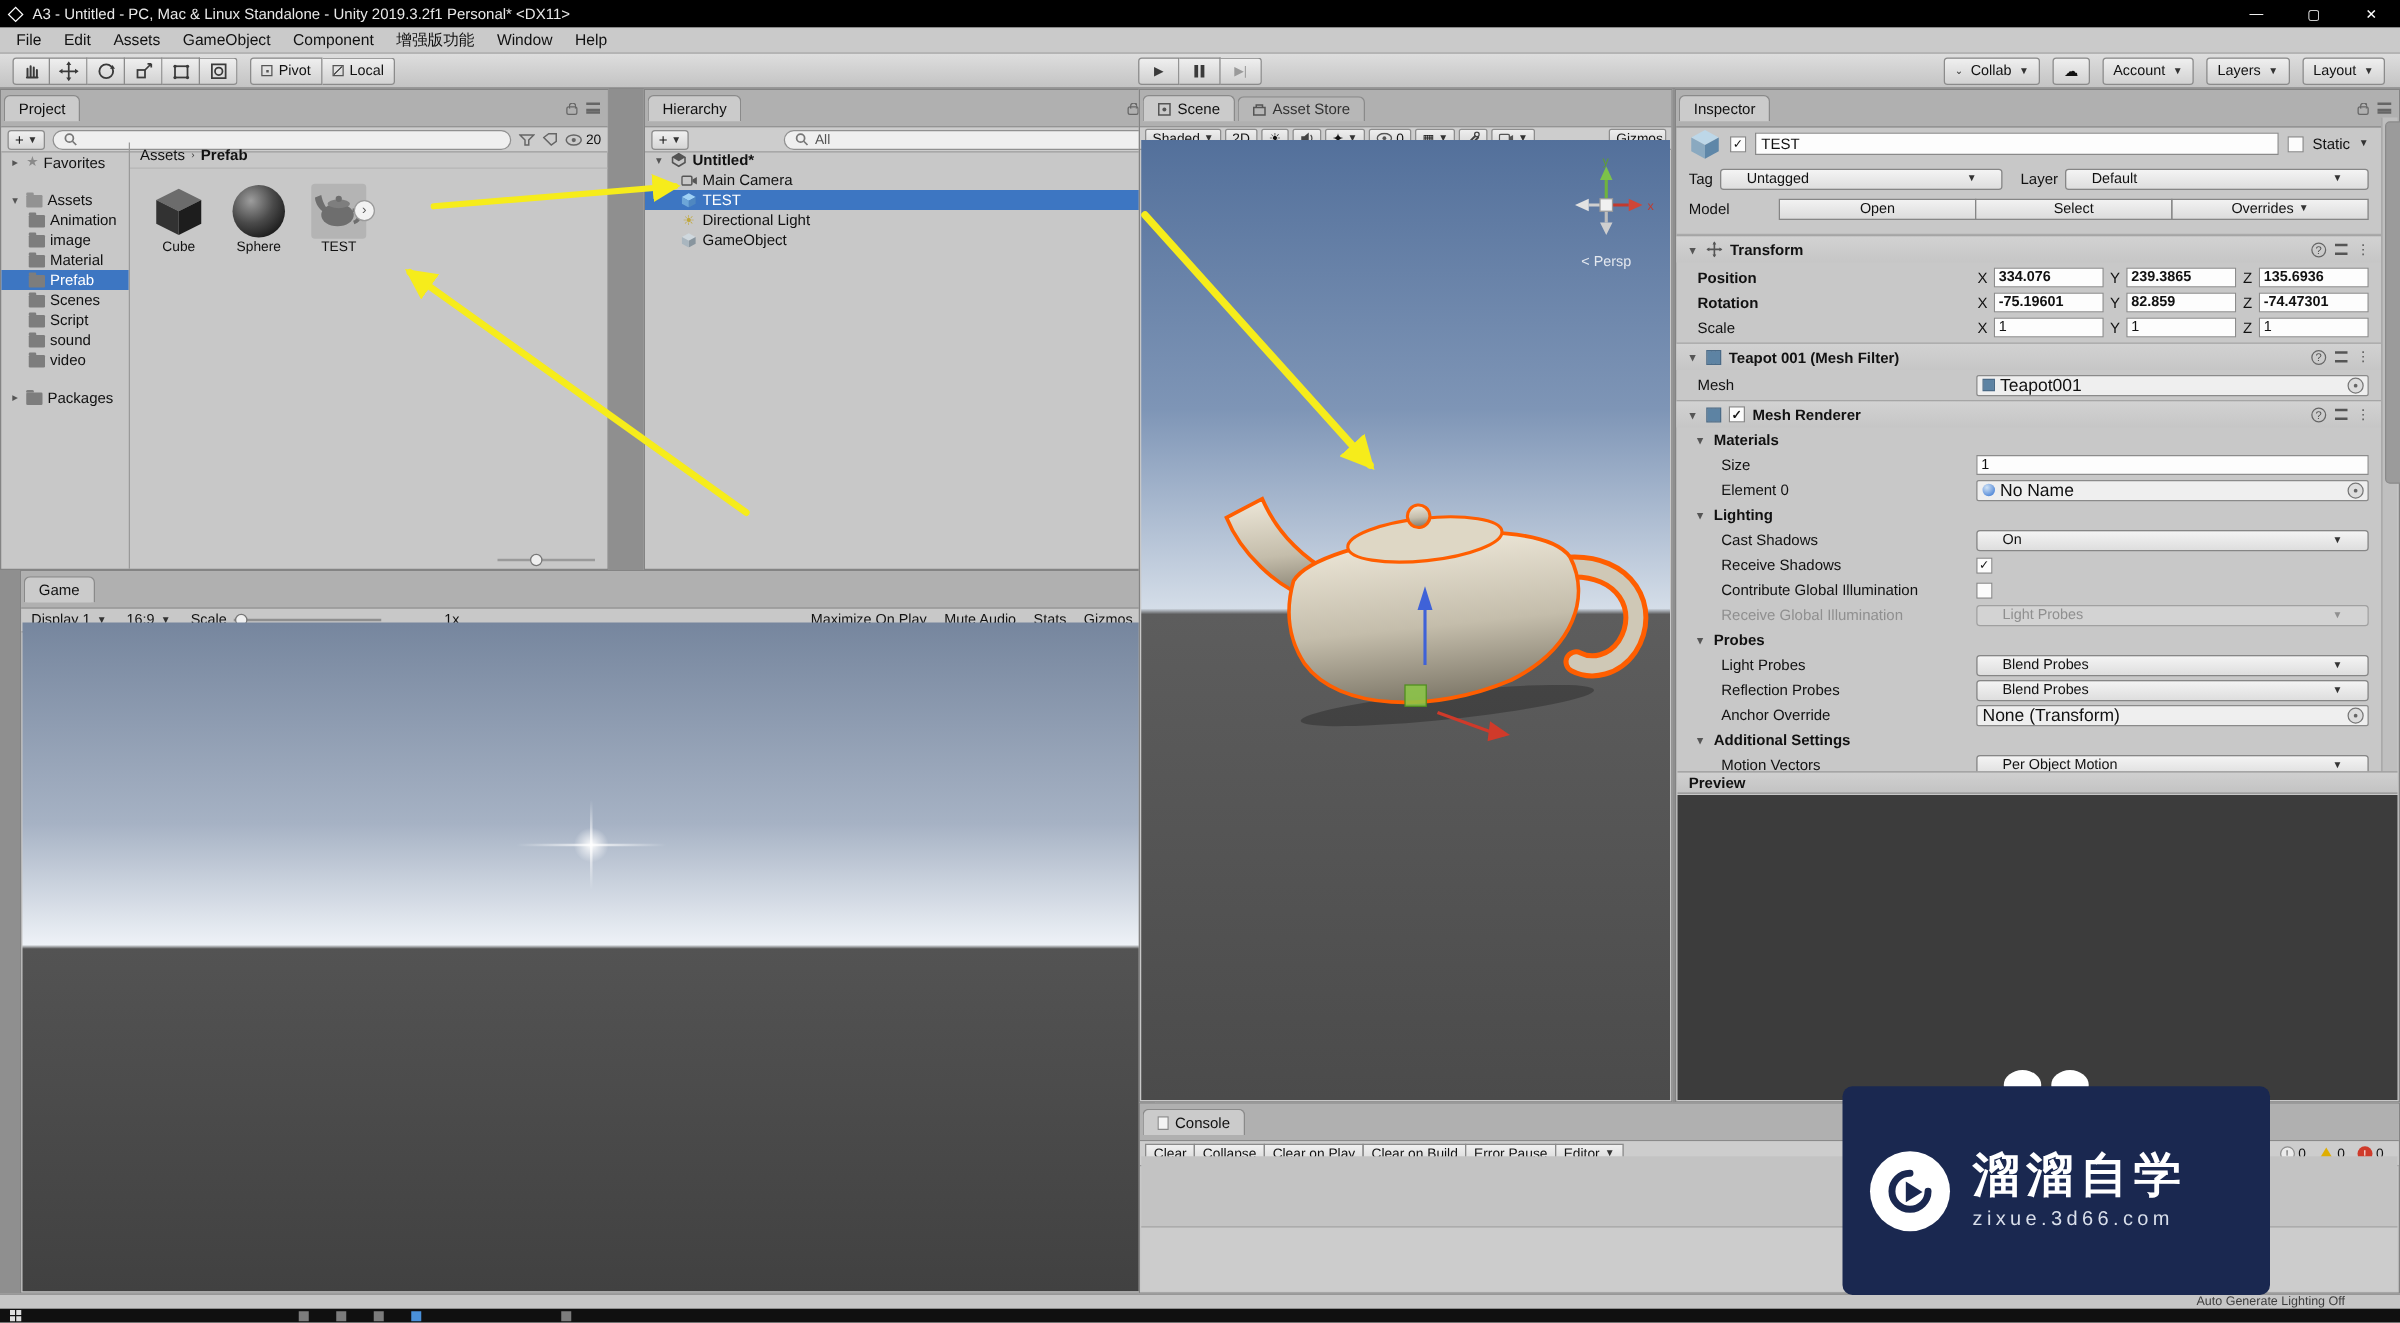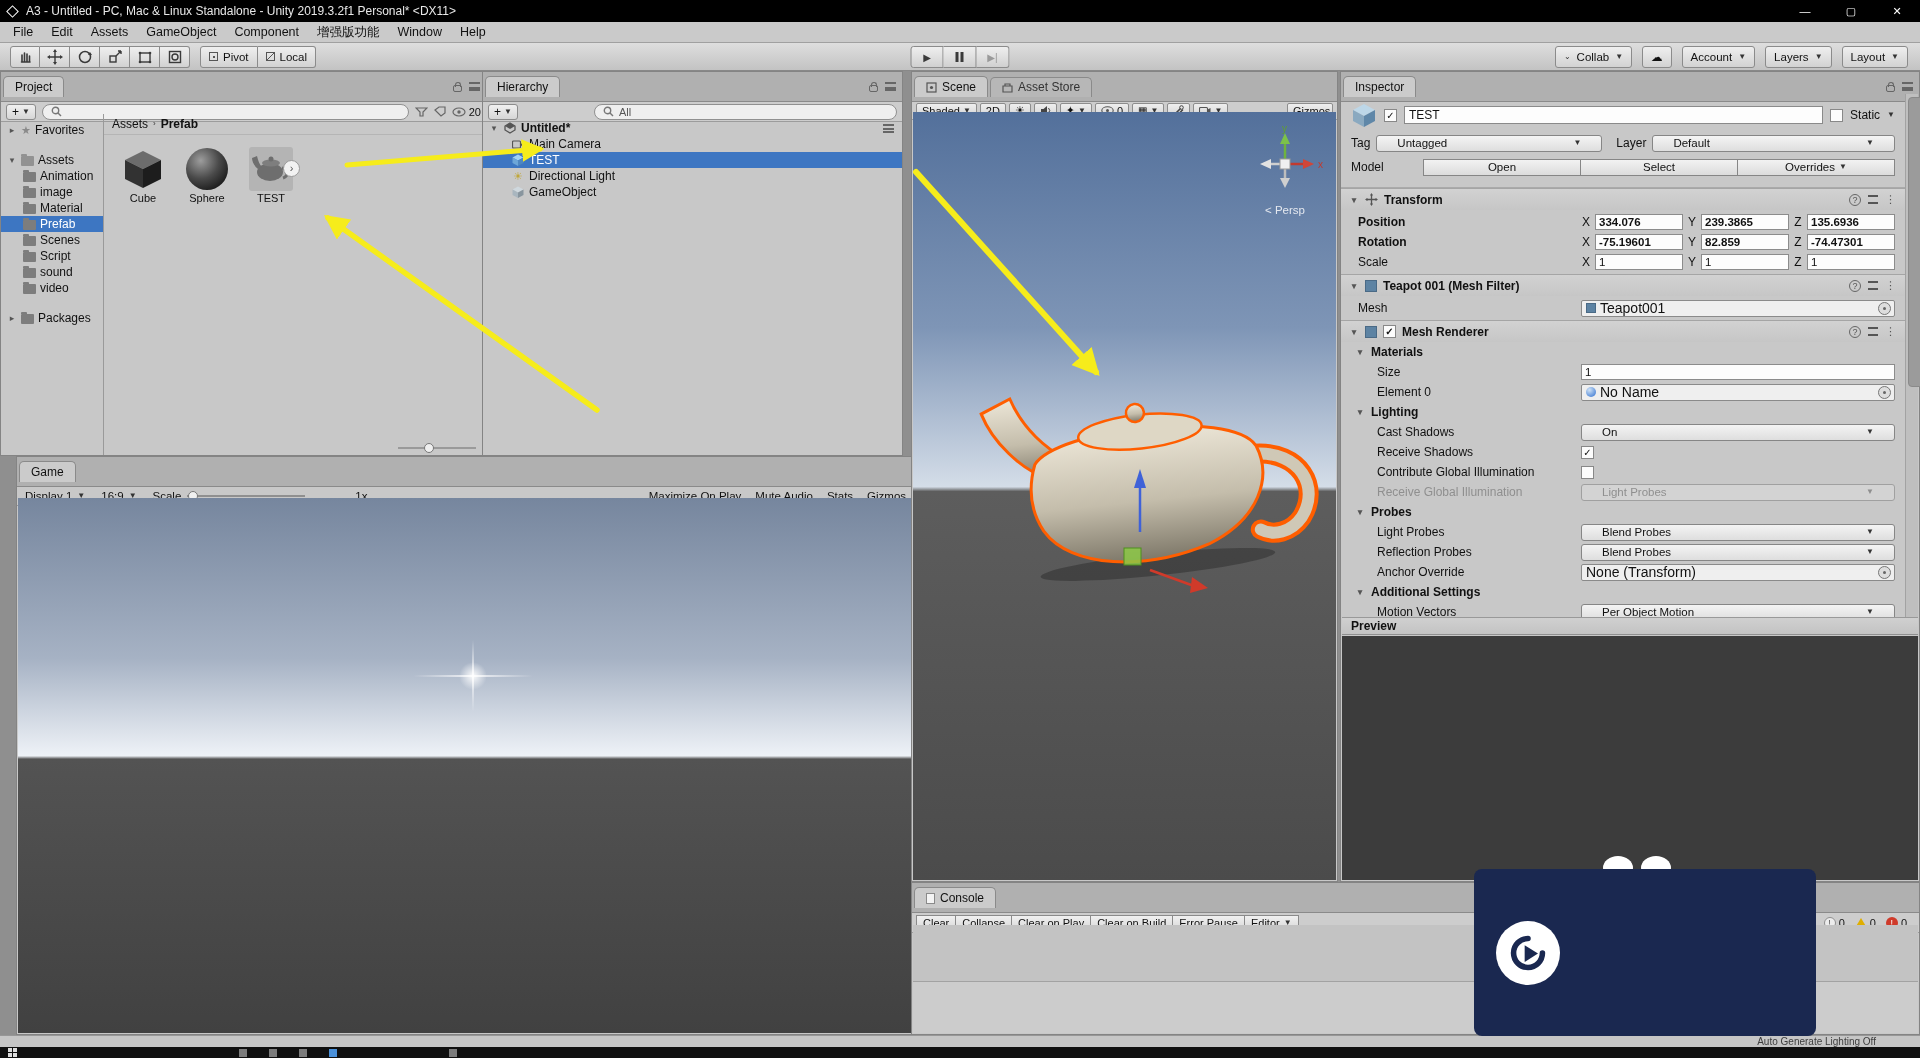--- a/index.html
+++ b/index.html
@@ -65,21 +65,21 @@
 .breadcrumb{height:21px;display:flex;align-items:center;gap:5px;padding:0 8px;border-bottom:1px solid #b5b5b5;font-size:12px}
 .pitem{position:absolute;width:58px;text-align:center;font-size:11px}
 .thumb{width:46px;height:46px;margin:0 auto;position:relative}
 .sphere-thumb{width:42px;height:42px;margin:2px auto;border-radius:50%;background:radial-gradient(circle at 35% 30%,#9d9d9d,#4a4a4a 45%,#141414 85%)}
 .test-thumb{width:44px;height:44px;margin:1px auto;background:#b4b4b4;border-radius:3px;position:relative}
 .pf-badge{position:absolute;right:-7px;top:13px;width:17px;height:17px;border-radius:50%;background:#f2f2f2;border:1px solid #9a9a9a;color:#555;font-size:11px;line-height:15px;text-align:center}
 .pslider{position:absolute;right:10px;bottom:6px;width:78px;height:2px;background:#9a9a9a}
 .pslider .knob{position:absolute;left:26px;top:-4px;width:10px;height:10px;border-radius:50%;background:#efefef;border:1px solid #777}
 
 
-#hierarchy{left:482px;top:71px;width:421px;height:385px}
+#hierarchy{left:515px;top:71px;width:421px;height:385px}
 .hbody{position:absolute;top:42px;left:0;right:0;bottom:0;padding-top:6px}
 .hicon{width:14px;display:inline-flex;justify-content:center;flex:none}
 
 
 #game{left:16px;top:456px;width:910px;height:579px}
 .gbar{height:19px;background:#c8c8c8;border-bottom:1px solid #979797;display:flex;align-items:center;font-size:11.5px}
 .fdd{display:flex;align-items:center;gap:5px;padding:0 8px;height:100%}
 .gbtn{display:flex;align-items:center;gap:4px;padding:0 7px;height:100%}
 .slider{width:118px;height:2px;background:#8f8f8f;position:relative;margin:0 6px}
 .slider .knob{position:absolute;left:1px;top:-4px;width:10px;height:10px;border-radius:50%;background:#f0f0f0;border:1px solid #777}
@@ -944,20 +944,24 @@
 
   <div class="wm-feet" style="left:1603px"></div>
   <div class="wm-feet" style="left:1641px"></div>
   <div class="watermark">
     <span class="wm-circle">
       <svg width="40" height="40" viewBox="0 0 36 36">
           <path d="M18 5 a13 13 0 1 0 13 13" fill="none" stroke="#1a2850" stroke-width="5" stroke-linecap="round"></path>
           <path d="M15 11 l12 7.5 -12 7.5 z" fill="#1a2850"></path>
         </svg>
     </span>
+    <span>
+      <div class="wm-title">溜溜自学</div>
+      <div class="wm-url">zixue.3d66.com</div>
+    </span>
   </div>
 
   <svg class="arrows" width="1920" height="1058">
     <defs>
       <marker id="ah" viewBox="0 0 10 10" refX="8" refY="5" markerWidth="4.5" markerHeight="4.5" orient="auto">
         <path d="M0 0 L10 5 L0 10 Z" fill="#f6ec1b"></path>
       </marker>
     </defs>
     <line x1="347" y1="165" x2="540" y2="149" stroke="#f6ec1b" stroke-width="5" stroke-linecap="round" marker-end="url(#ah)"></line>
     <line x1="597" y1="410" x2="328" y2="218" stroke="#f6ec1b" stroke-width="5.5" stroke-linecap="round" marker-end="url(#ah)"></line>

